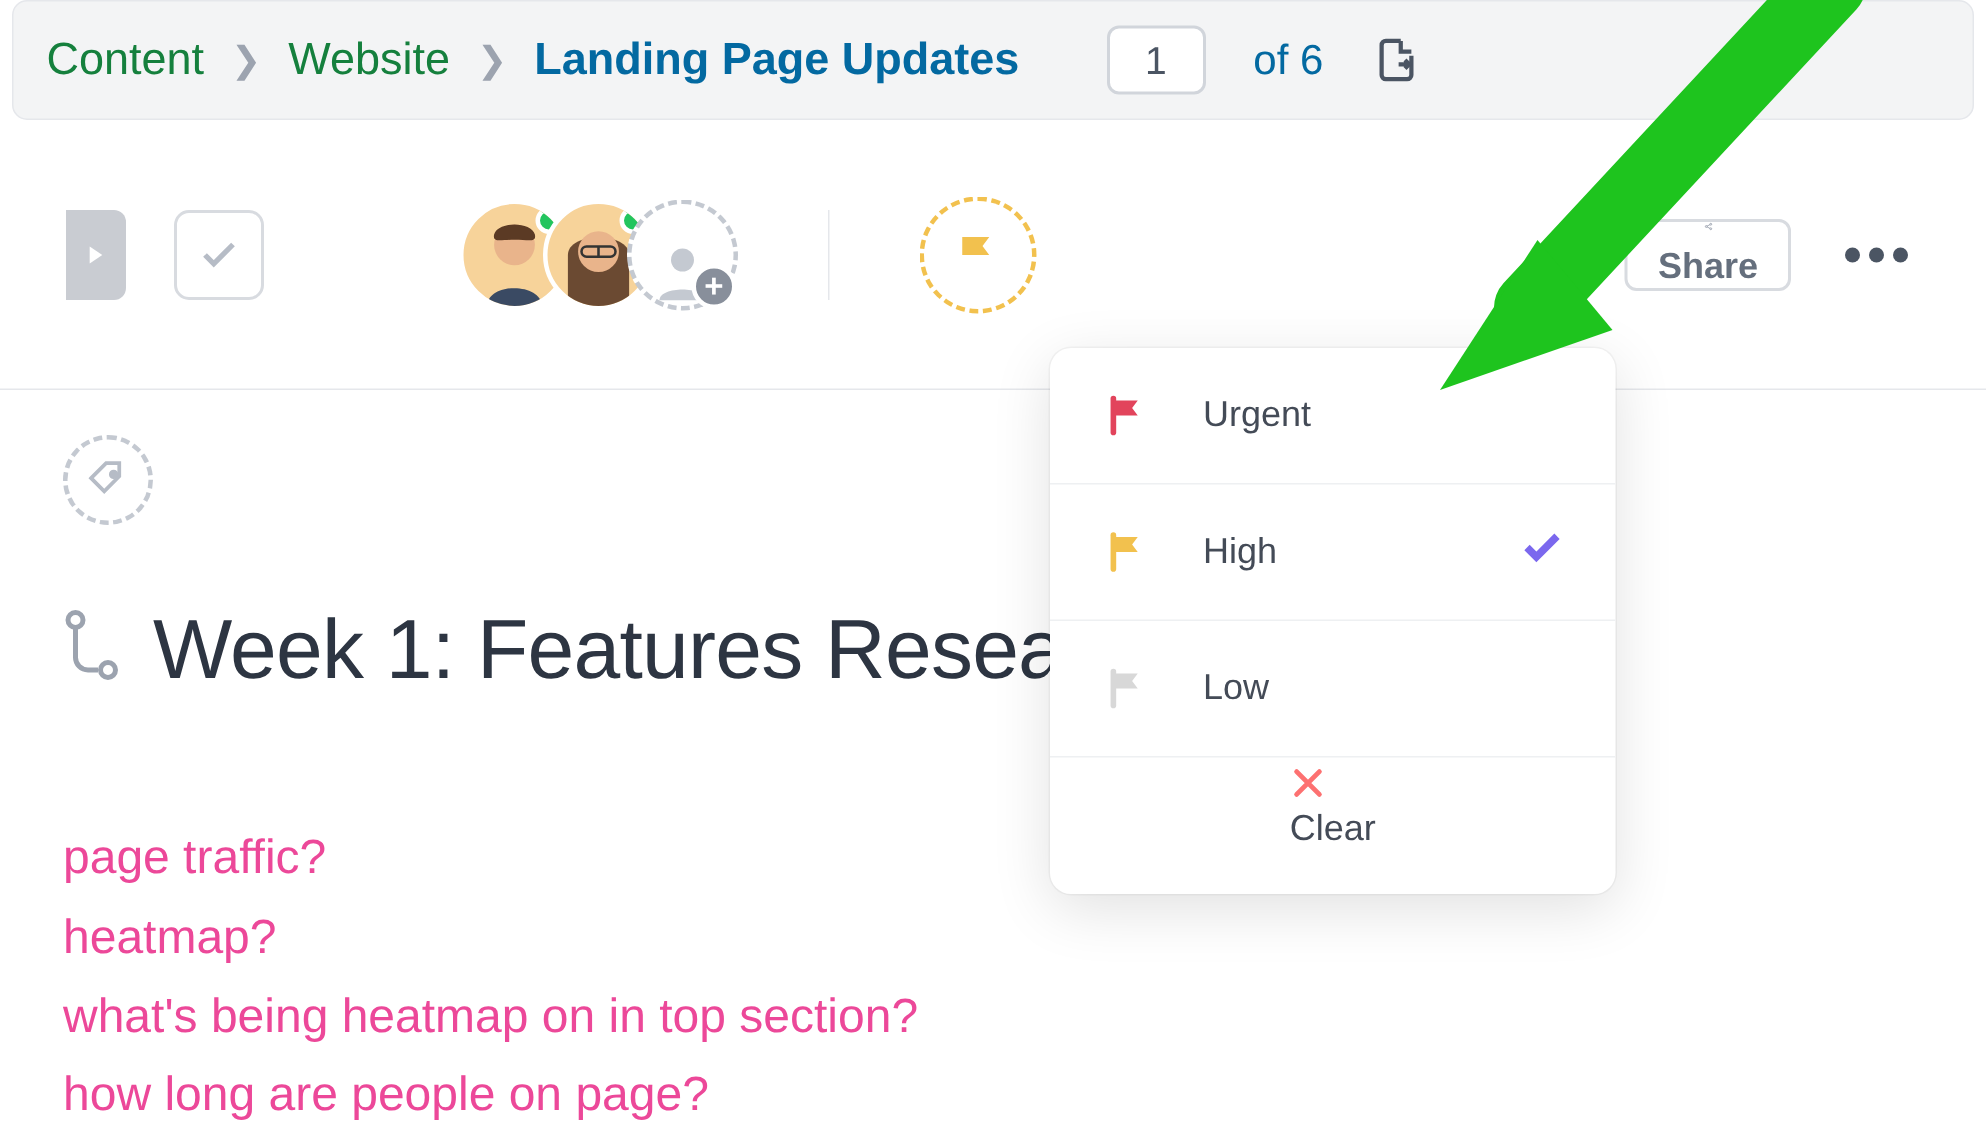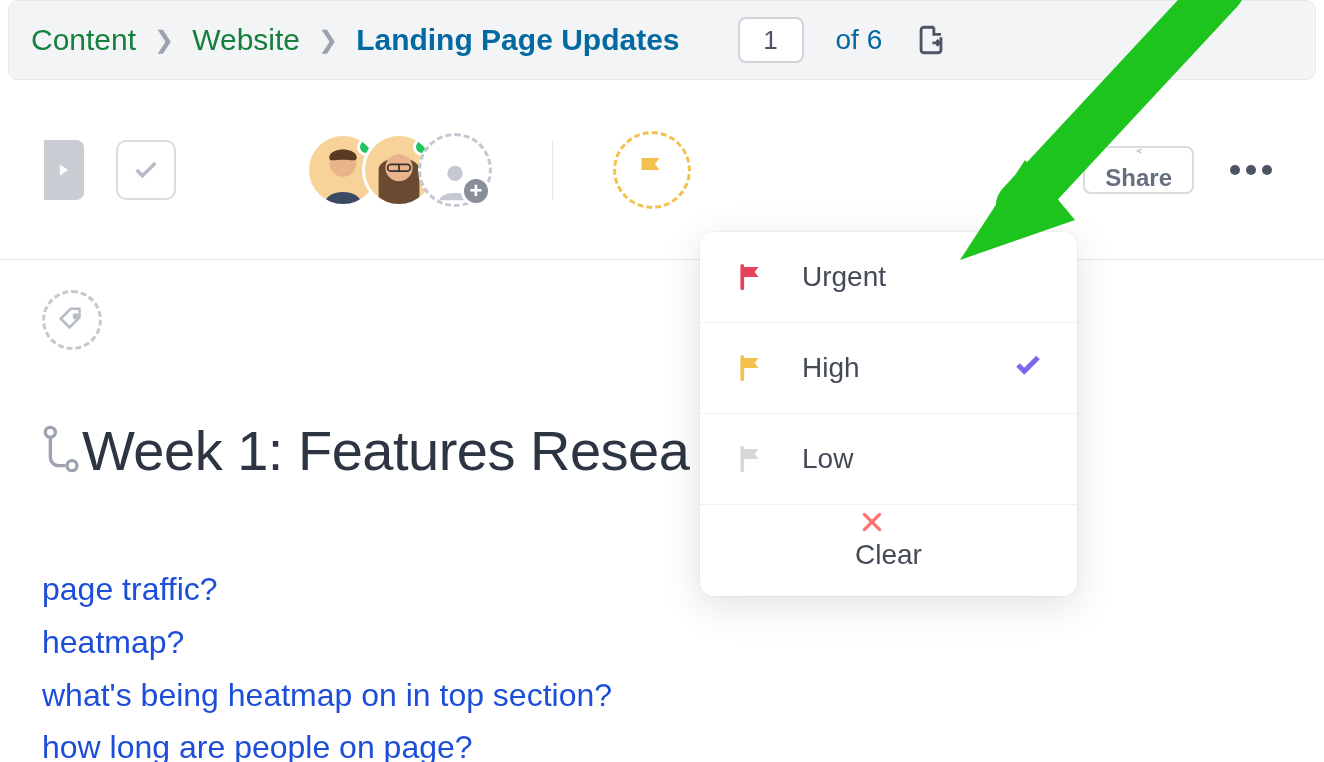--- a/index.html
+++ b/index.html
@@ -89,38 +89,38 @@
   .more-btn span{width:10px;height:10px;border-radius:50%;background:#4b5563;}
 
   
   .priority-menu{
     position:absolute; left:700px; top:232px; width:377px;
     background:#fff; border-radius:14px; box-shadow:0 10px 40px rgba(0,0,0,0.12),0 0 0 1px rgba(0,0,0,0.04);
     overflow:hidden; z-index:10;
   }
   .priority-menu .item{
     height:91px; display:flex; align-items:center; padding:0 34px;
-    border-bottom:1px solid #eef0f2; font-size:28px; color:#444b57; cursor:pointer;
+    border-bottom:1px solid #eef0f2; font-size:24px; color:#444b57; cursor:pointer;
   }
   .priority-menu .item:last-child{border-bottom:none;flex-direction:column;}
   .priority-menu .item .icn{width:34px;height:34px;margin-right:34px;display:flex;align-items:center;justify-content:center;}
   .priority-menu .item .chk{margin-left:auto;}
   .priority-menu .item .chk svg{width:30px;height:30px;stroke:#7b68ee;stroke-width:4;fill:none;}
 
   
   .content{ padding: 30px 42px; position:relative;}
   .tag-icon{
     width:60px;height:60px;border:3px dashed #c4c9d1;border-radius:50%;
     display:flex;align-items:center;justify-content:center;
   }
   .tag-icon svg{width:30px;height:30px;fill:none;stroke:#b6bcc6;stroke-width:2;}
-  .title-row{display:flex;align-items:center;margin-top:68px;}
+  .title-row{display:flex;align-items:center;gap:20px;margin-top:50px;}
   .sub-icon svg{width:40px;height:50px;stroke:#9ca3af;fill:none;stroke-width:2;}
   .task-title{font-size:56px;font-weight:400;color:#2d3542;letter-spacing:-0.5px;}
-  .body-text{margin-top:80px;font-size:32px;line-height:1.65;color:#1d4ed8;}
+  .body-text{margin-top:80px;font-size:32px;line-height:1.65;color:#ec4899;}
 
   
   .arrow-annot{position:absolute;left:930px;top:-10px;z-index:20;pointer-events:none;}
   .arrow-annot svg{width:320px;height:310px;}
 
   
   .face{width:100%;height:100%;}
 </style>
 </head>
 <body>

